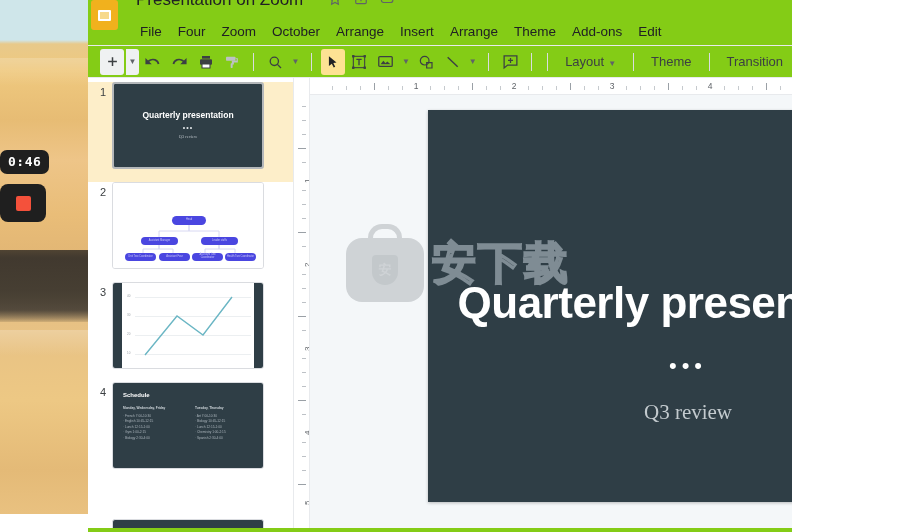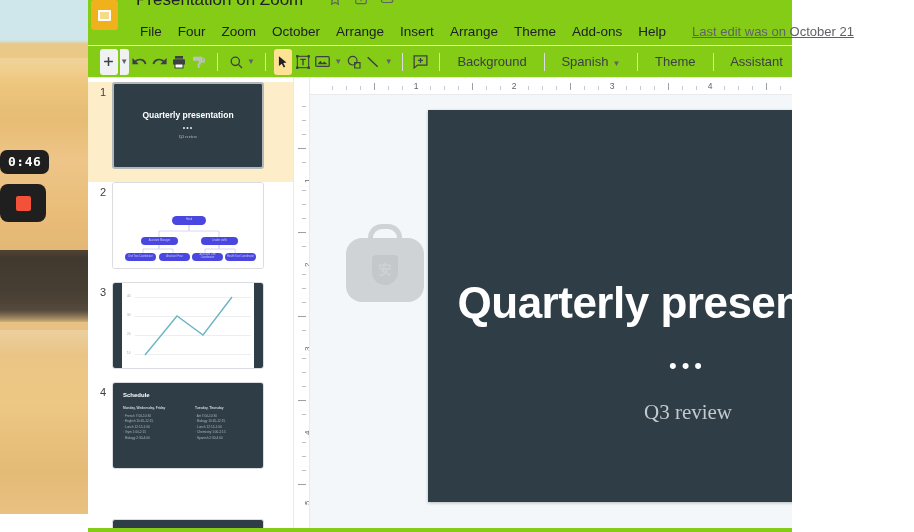--- a/index.html
+++ b/index.html
@@ -319,22 +319,21 @@
     <div class="menubar">
       <div class="menu-item">File</div>
       <div class="menu-item">Four</div>
       <div class="menu-item">Zoom</div>
       <div class="menu-item">October</div>
       <div class="menu-item">Arrange</div>
       <div class="menu-item">Insert</div>
       <div class="menu-item">Arrange</div>
       <div class="menu-item">Theme</div>
       <div class="menu-item">Add-ons</div>
-      <div class="menu-item">Help</div>
-      <div class="last-edit">Last edit was on October 21</div>
+      <div class="menu-item">Edit</div>
     </div>
 
     <div class="toolbar">
       <div class="tb-btn sel-bg">
         <svg width="15" height="15" viewBox="0 0 24 24" stroke="#3c4043" stroke-width="2.4" fill="none">
             <path d="M12 5v14M5 12h14"></path>
           </svg>
       </div>
       <div class="tb-caret on-bg">▼</div>
       <div class="tb-btn">
@@ -405,29 +404,28 @@
       </div>
       <div class="tb-caret">▼</div>
       <div class="tb-sep"></div>
       <div class="tb-btn">
         <svg width="17" height="17" viewBox="0 0 24 24" fill="none" stroke="#3c4043" stroke-width="1.8">
             <path d="M3 4h18v13H8l-5 4z"></path>
             <path d="M12 7v7M8.5 10.5h7"></path>
           </svg>
       </div>
       <div class="tb-sep"></div>
-      <div class="tb-text">Background</div>
       <div class="tb-text-sep"></div>
       <div class="tb-text">
-        <span>Spanish</span><span style="font-size:8px;margin-left:4px;color:#5f6368">▼</span>
+        <span>Layout</span><span style="font-size:8px;margin-left:4px;color:#5f6368">▼</span>
       </div>
       <div class="tb-text-sep"></div>
       <div class="tb-text">Theme</div>
       <div class="tb-text-sep"></div>
-      <div class="tb-text">Assistant</div>
+      <div class="tb-text">Transition</div>
     </div>
 
     <div class="workarea">
 
       <div class="filmstrip">
 
         <div class="thumb-row selected">
           <div class="thumb-num">1</div>
           <div class="thumb">
             <div class="t-dark">
@@ -600,16 +598,17 @@
     </div>
   </div>
 
   <div class="watermark">
     <div class="wm-bag">
       <div class="handle"></div>
       <div class="body"></div>
       <div class="shield">安</div>
     </div>
     <div class="wm-text">
+      <div class="wm-cn">安下载</div>
     </div>
   </div>
 
 </div>
 
 </body></html>

